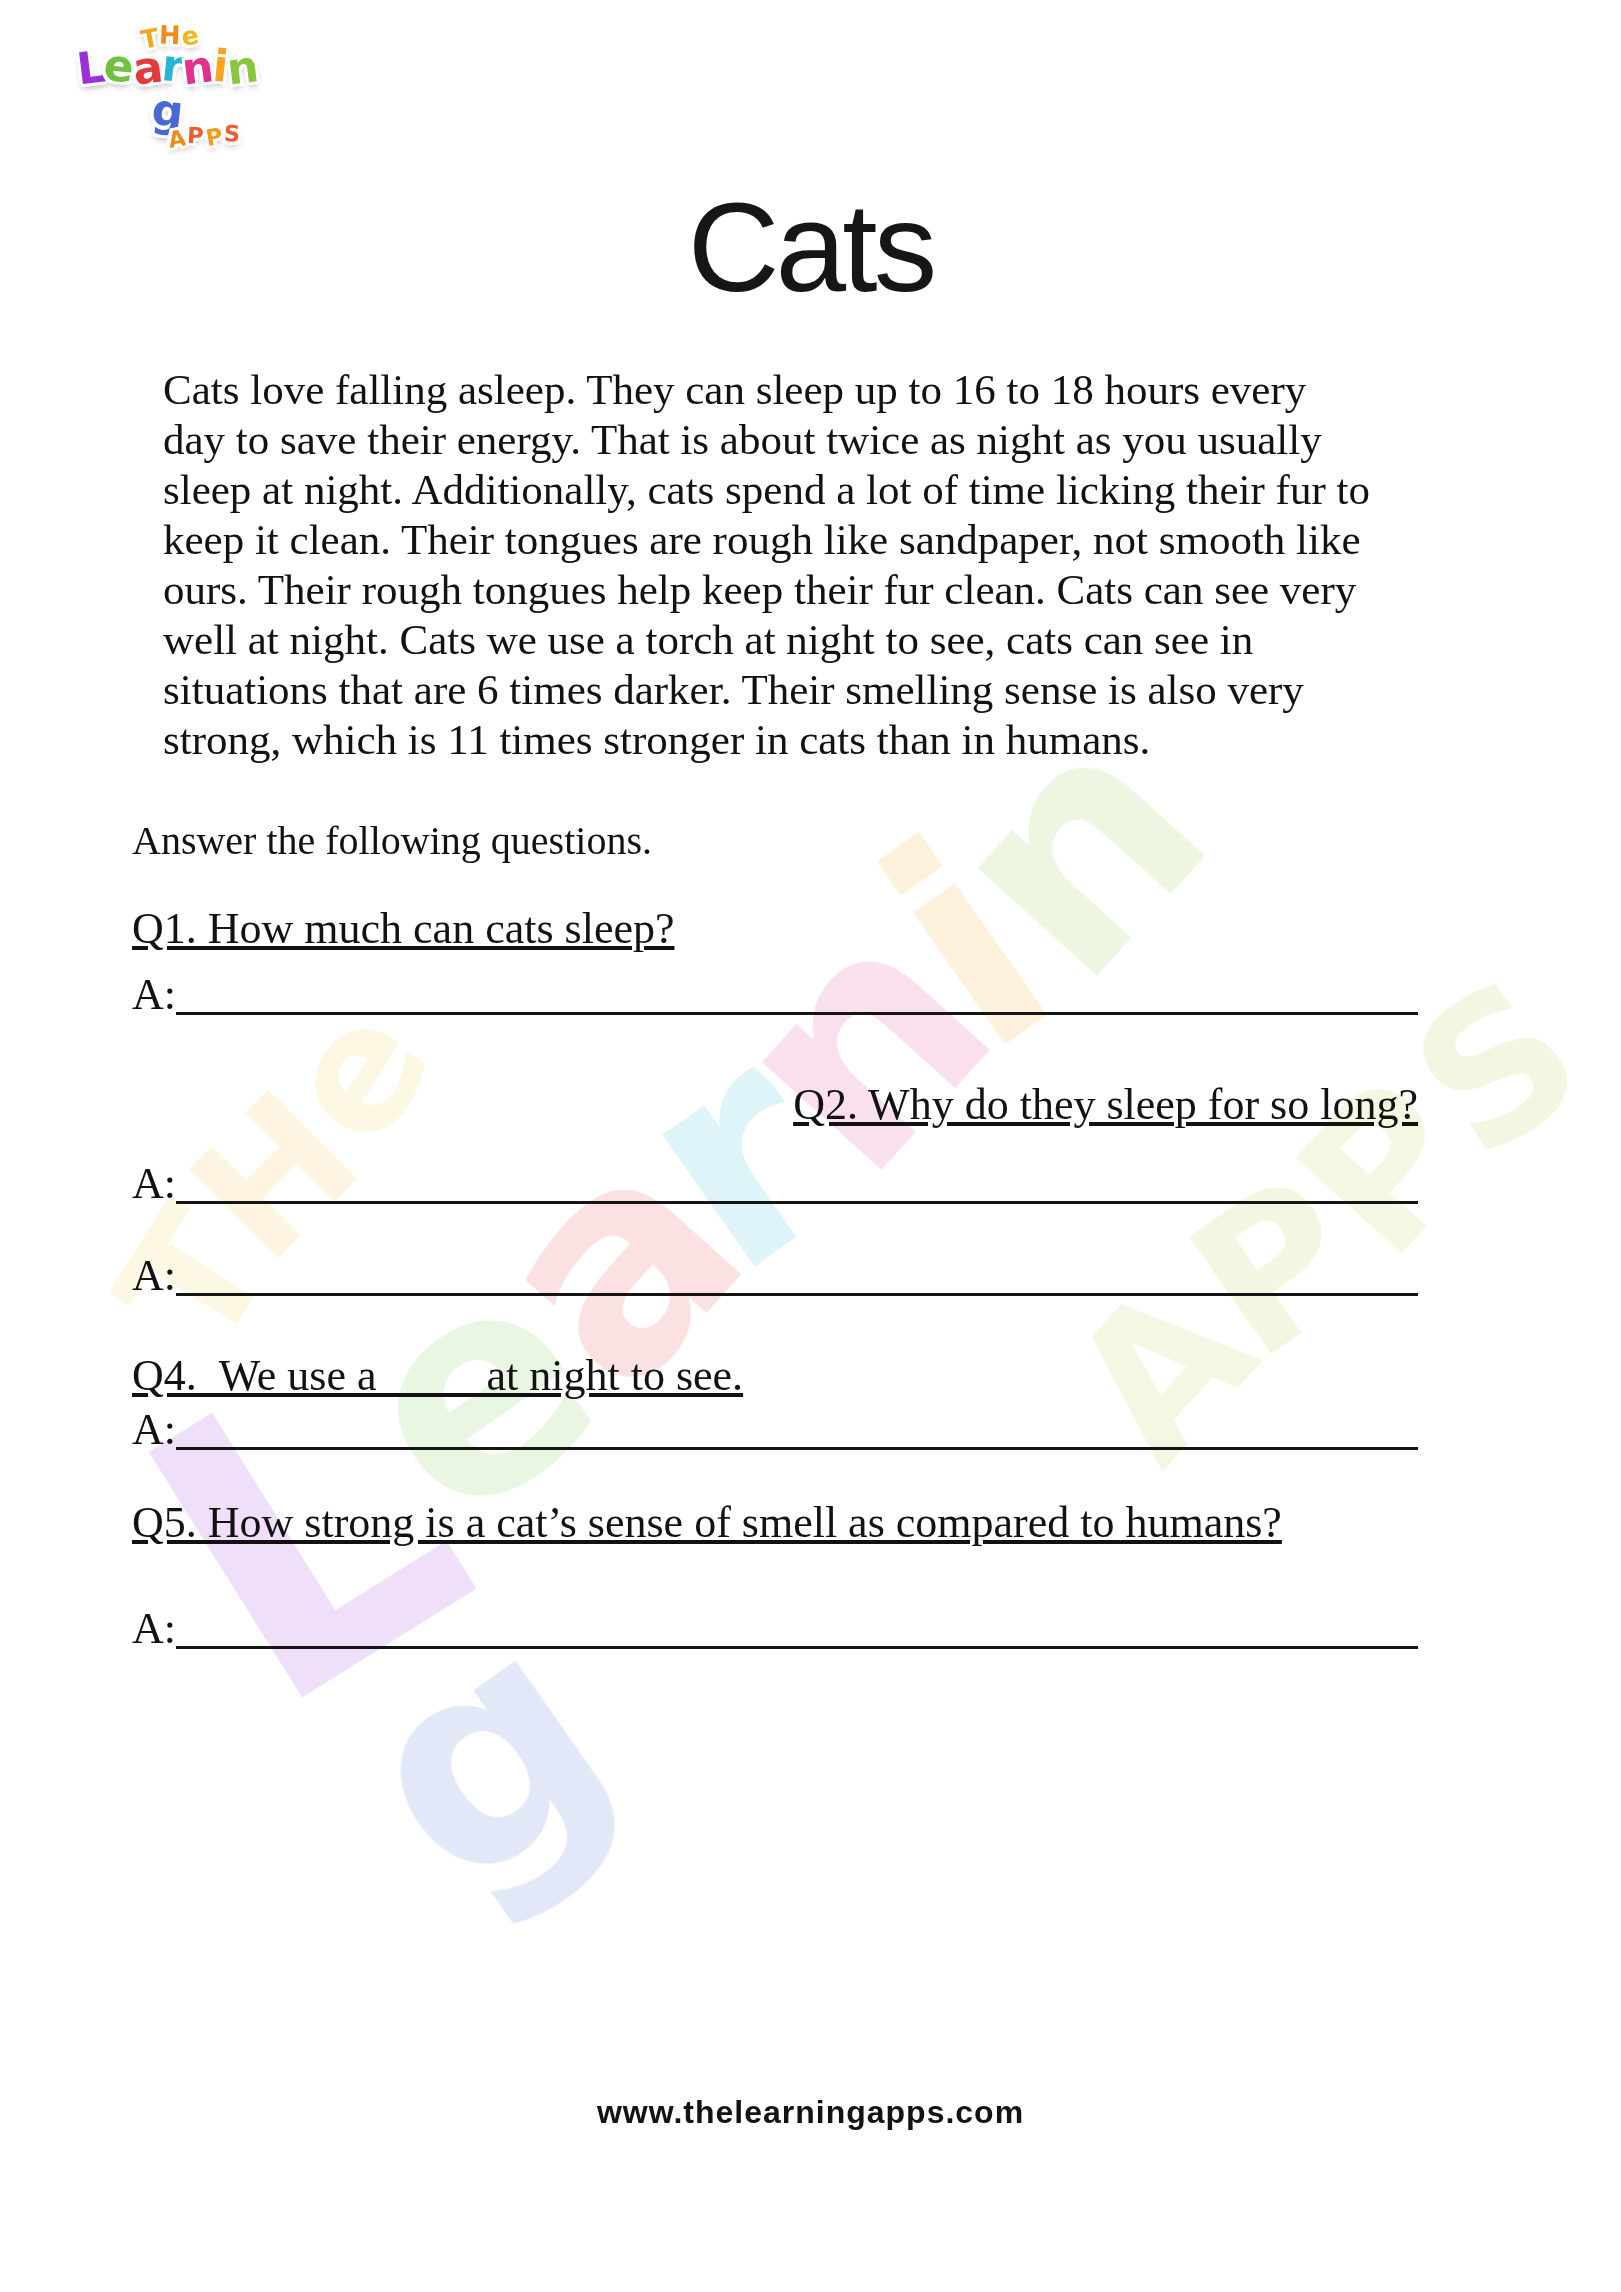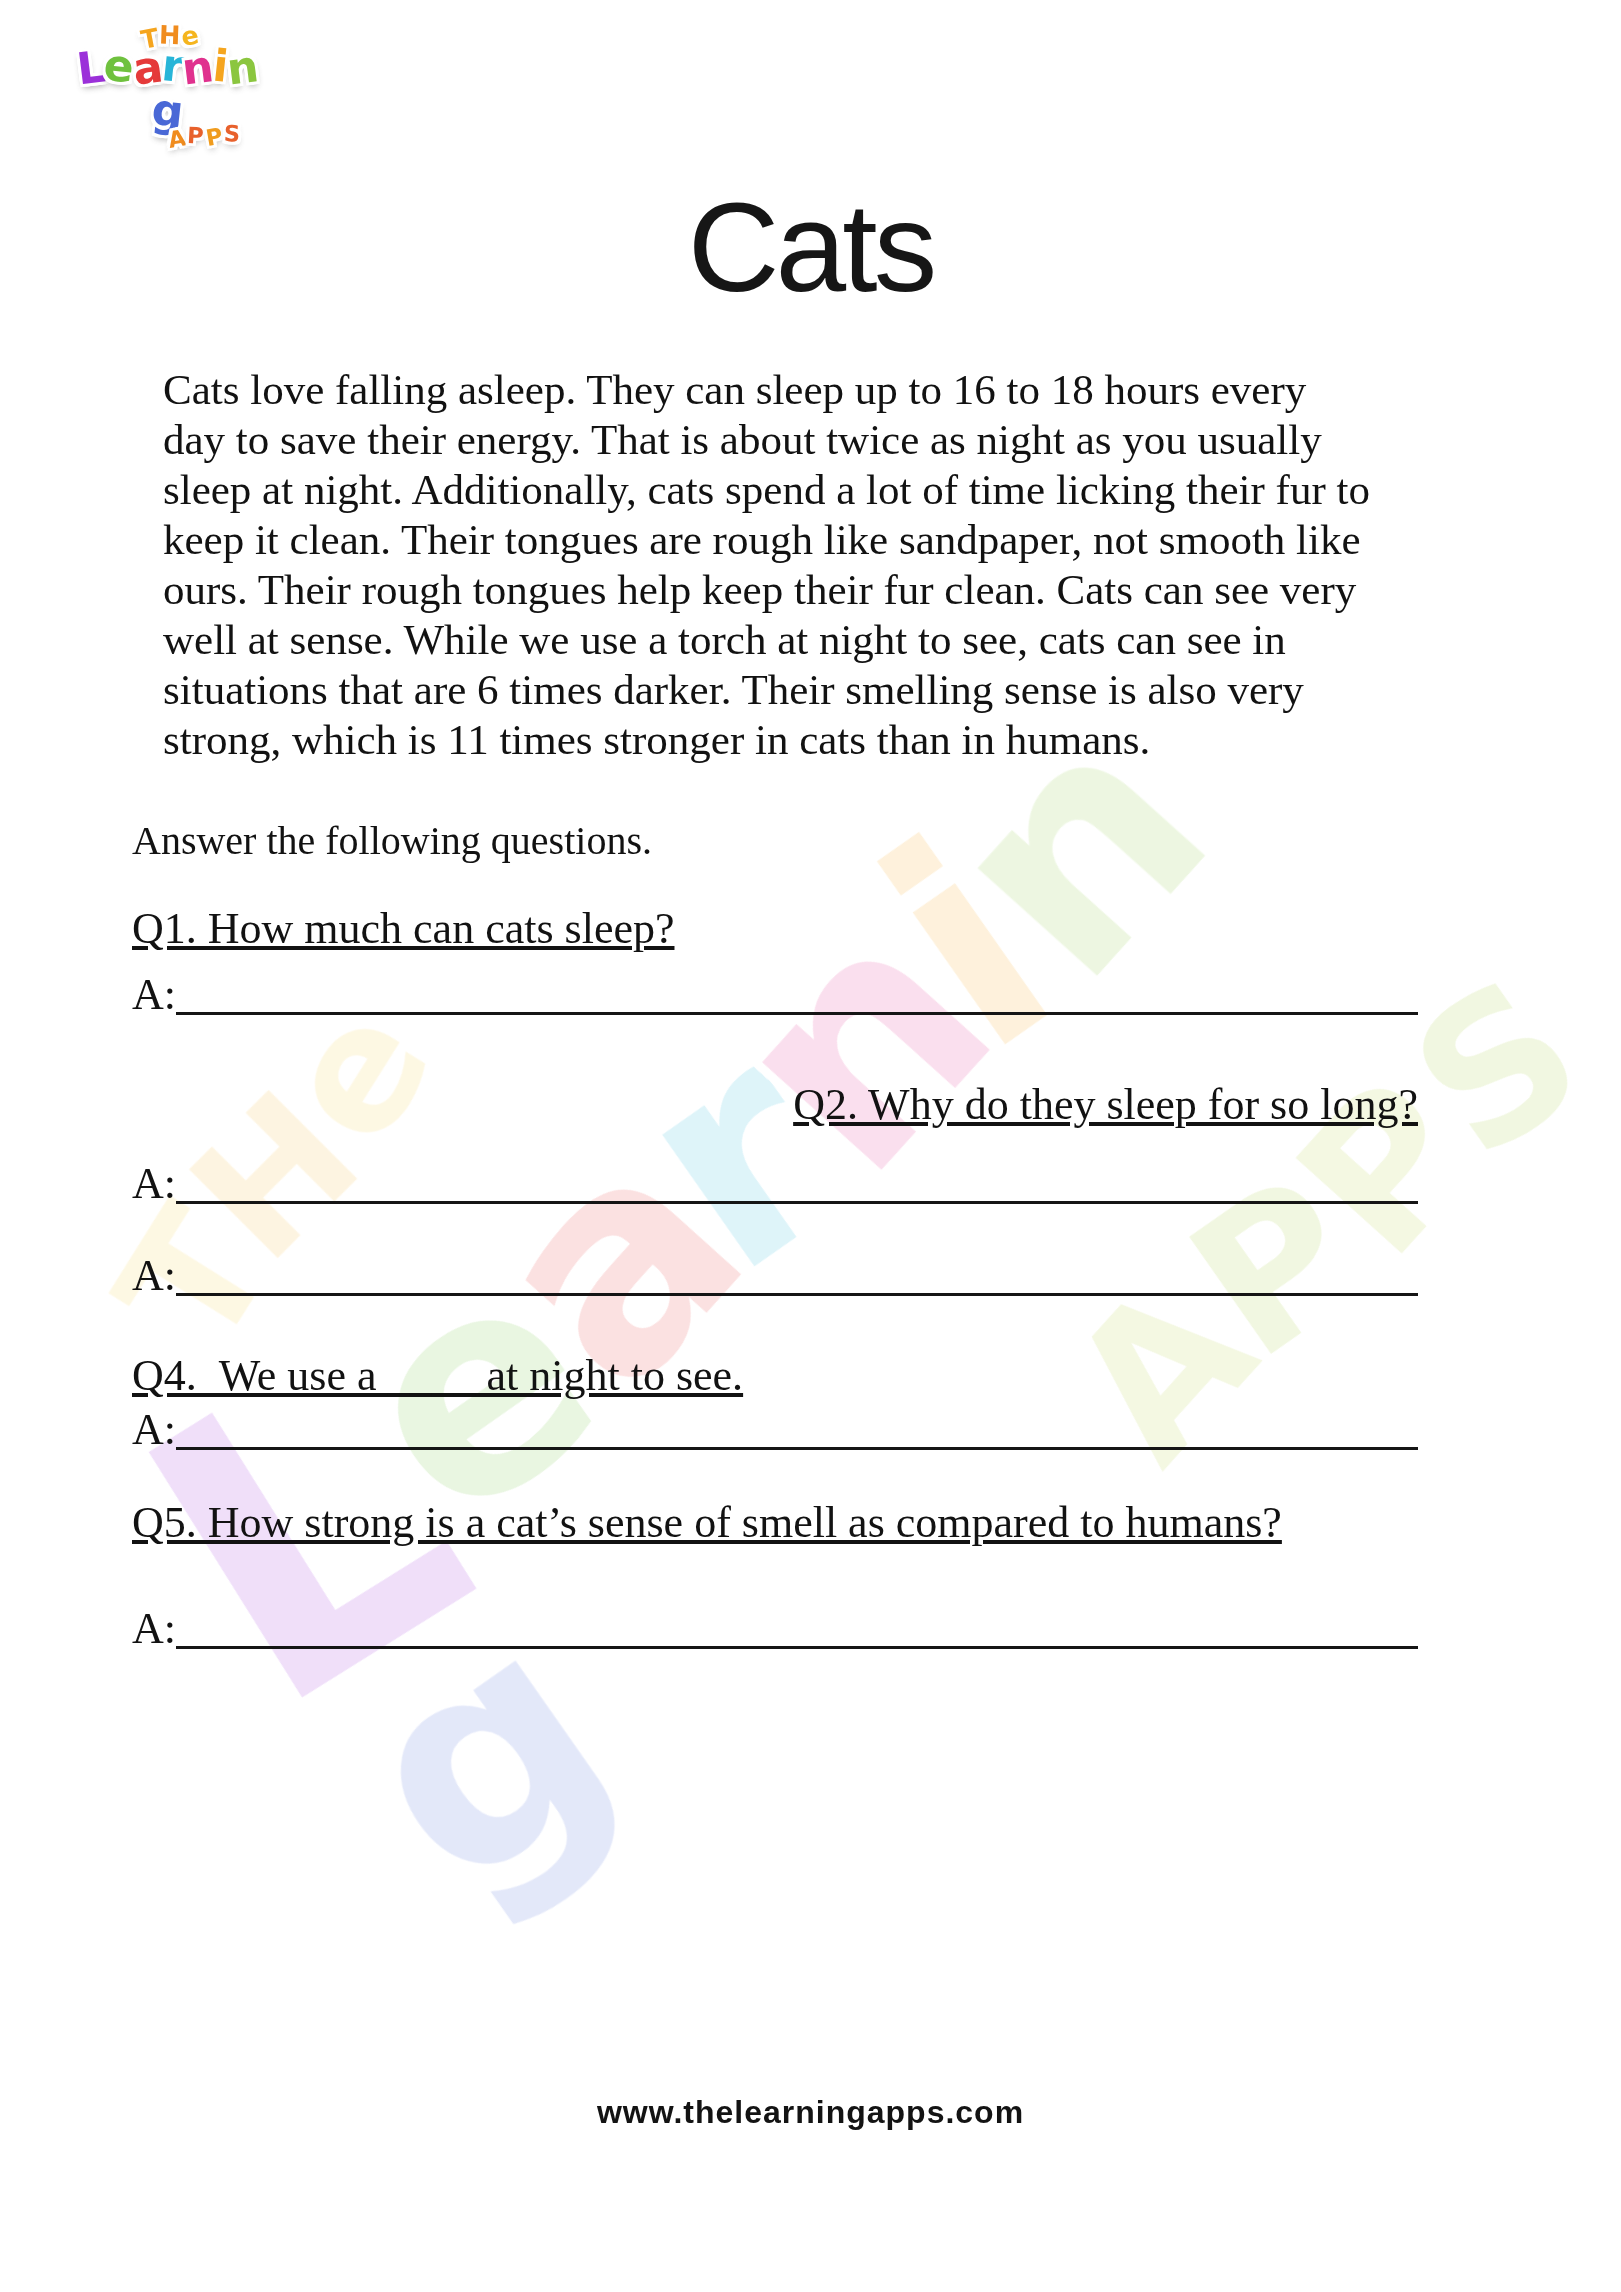--- a/index.html
+++ b/index.html
@@ -128,21 +128,21 @@
   <div class="page-title">Cats</div>
 
   <div class="content">
 
     <div class="paragraph">
       <div class="paragraph-line">Cats love falling asleep. They can sleep up to 16 to 18 hours every</div>
       <div class="paragraph-line">day to save their energy. That is about twice as night as you usually</div>
       <div class="paragraph-line">sleep at night. Additionally, cats spend a lot of time licking their fur to</div>
       <div class="paragraph-line">keep it clean. Their tongues are rough like sandpaper, not smooth like</div>
       <div class="paragraph-line">ours. Their rough tongues help keep their fur clean. Cats can see very</div>
-      <div class="paragraph-line">well at sense. While we use a torch at night to see, cats can see in</div>
+      <div class="paragraph-line">well at night. Cats we use a torch at night to see, cats can see in</div>
       <div class="paragraph-line">situations that are 6 times darker. Their smelling sense is also very</div>
       <div class="paragraph-line">strong, which is 11 times stronger in cats than in humans.</div>
     </div>
 
     <div class="instructions">Answer the following questions.</div>
 
     <div class="qa qa-1">
       <div class="question">Q1. How much can cats sleep?</div>
       <div class="answer-row">
         <span class="answer-label">A:</span>

